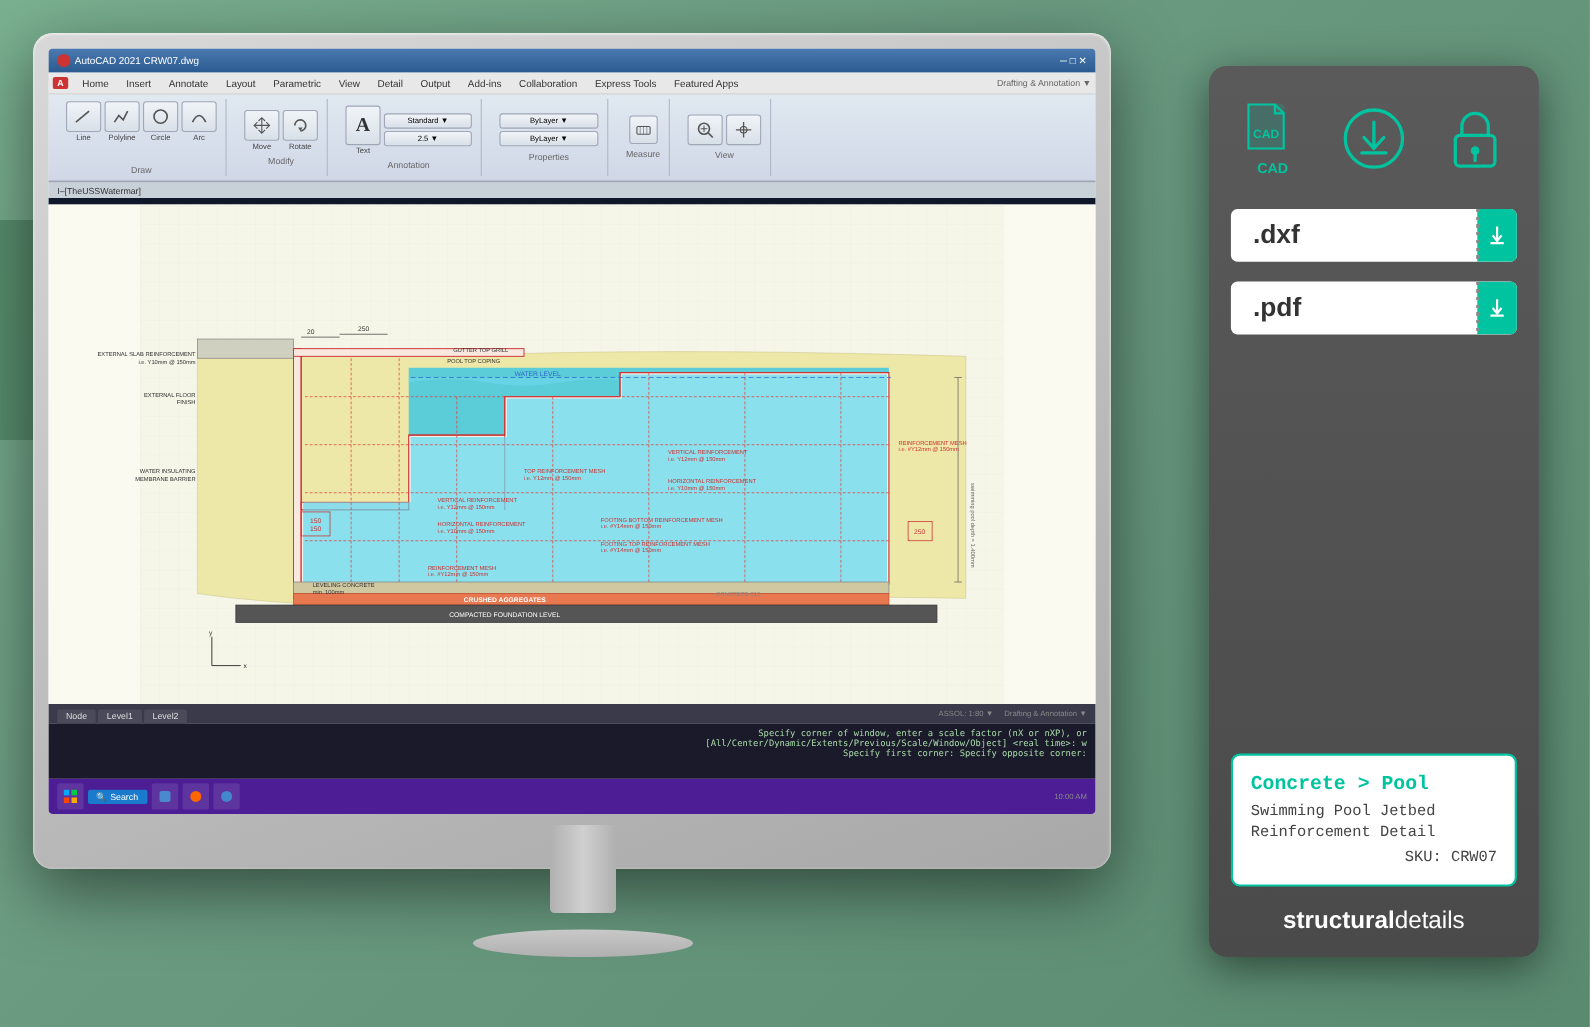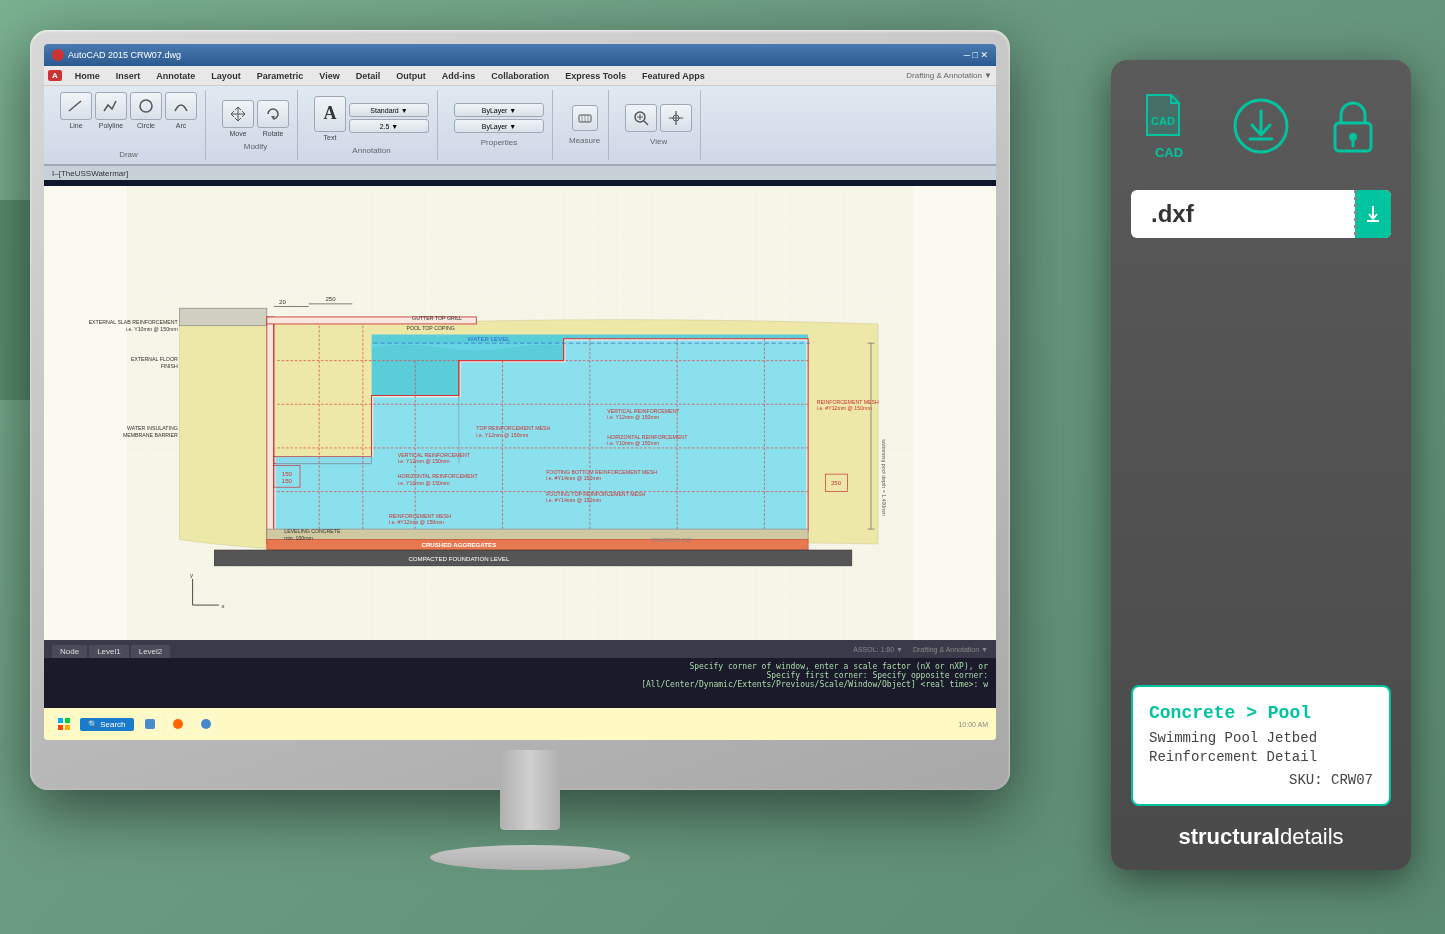--- a/index.html
+++ b/index.html
@@ -76,21 +76,20 @@
       padding: 0 4px;
       border-bottom: 1px solid #ccc;
       gap: 10px;
     }
 
     .cad-menu-item {
       font-size: 9px;
       color: #333;
       cursor: pointer;
       padding: 0 3px;
-      font-weight: bold;
     }
 
     .cad-ribbon {
       height: 80px;
       background: linear-gradient(to bottom, #e0e8f0, #d0d8e8);
       border-bottom: 2px solid #a0a8b8;
       display: flex;
       align-items: center;
       padding: 4px 8px;
       gap: 8px;
@@ -147,21 +146,21 @@
       background: #1a1a2a;
       padding: 4px 8px;
       color: #aaddaa;
       font-size: 8px;
       font-family: monospace;
       text-align: right;
     }
 
     .cad-taskbar {
       height: 32px;
-      background: #fef9c3;
+      background: #4c1d95;
       display: flex;
       align-items: center;
       padding: 0 8px;
       gap: 4px;
     }
 
     
     .monitor-stand-neck {
       position: absolute;
       bottom: 70px;
@@ -180,21 +179,21 @@
       transform: translateX(-50%);
       width: 200px;
       height: 25px;
       background: linear-gradient(to bottom, #c8c8c8, #b0b0b0);
       border-radius: 50%;
     }
 
     
     .right-panel {
       position: absolute;
-      right: 34px;
+      right: 46px;
       top: 60px;
       width: 300px;
       height: 810px;
       background: linear-gradient(to bottom, #5a5a5a, #4a4a4a);
       border-radius: 16px;
       padding: 30px 20px 20px 20px;
       display: flex;
       flex-direction: column;
       gap: 18px;
       box-shadow: 0 10px 40px rgba(0,0,0,0.5);
@@ -344,21 +343,21 @@
 
 <div class="leaf-decoration"></div>
 
 <div class="monitor-container">
   <div class="monitor-frame">
     <div class="monitor-screen">
       <div class="cad-interface">
 
         <div class="cad-titlebar">
           <span style="width:12px;height:12px;background:#cc3333;border-radius:50%;display:inline-block;margin-right:4px;"></span>
-          <span style="font-size:9px;flex:1;">AutoCAD 2015  CRW07.dwg</span>
+          <span style="font-size:9px;flex:1;">AutoCAD 2021  CRW07.dwg</span>
           <span style="font-size:9px;">─ □ ✕</span>
         </div>
 
         <div class="cad-menubar">
           <span style="background:#cc3333;color:white;font-size:8px;padding:1px 4px;border-radius:2px;font-weight:bold;">A</span>
           <span class="cad-menu-item">Home</span>
           <span class="cad-menu-item">Insert</span>
           <span class="cad-menu-item">Annotate</span>
           <span class="cad-menu-item">Layout</span>
           <span class="cad-menu-item">Parametric</span>
@@ -635,22 +634,22 @@
           <div class="status-tab">Node</div>
           <div class="status-tab">Level1</div>
           <div class="status-tab">Level2</div>
           <span style="flex:1"></span>
           <span style="font-size:7px;color:#888;align-self:center;">ASSOL: 1:80 ▼</span>
           <span style="font-size:7px;color:#888;align-self:center;margin-left:8px;">Drafting &amp; Annotation ▼</span>
         </div>
 
         <div class="cad-commandline">
           <div>Specify corner of window, enter a scale factor (nX or nXP), or</div>
+          <div>[All/Center/Dynamic/Extents/Previous/Scale/Window/Object] &lt;real time&gt;: w</div>
           <div>Specify first corner: Specify opposite corner:</div>
-          <div>[All/Center/Dynamic/Extents/Previous/Scale/Window/Object] &lt;real time&gt;: w</div>
         </div>
 
         <div class="cad-taskbar">
           <div class="taskbar-icon">
             <svg width="14" height="14" viewBox="0 0 14 14">
                 <rect x="1" y="1" width="5" height="5" fill="#00aaff"></rect>
                 <rect x="8" y="1" width="5" height="5" fill="#00cc44"></rect>
                 <rect x="1" y="8" width="5" height="5" fill="#ff4400"></rect>
                 <rect x="8" y="8" width="5" height="5" fill="#ffaa00"></rect>
               </svg>
@@ -720,20 +719,30 @@
     <span class="file-btn-label">.dxf</span>
     <div class="file-btn-tab">
       <svg width="16" height="20" viewBox="0 0 16 20">
         <line x1="8" y1="2" x2="8" y2="14" stroke="white" stroke-width="2"></line>
         <path d="M4,10 L8,15 L12,10" fill="none" stroke="white" stroke-width="2"></path>
         <line x1="2" y1="17" x2="14" y2="17" stroke="white" stroke-width="2"></line>
       </svg>
     </div>
   </div>
 
+  <div class="file-btn">
+    <span class="file-btn-label">.pdf</span>
+    <div class="file-btn-tab">
+      <svg width="16" height="20" viewBox="0 0 16 20">
+        <line x1="8" y1="2" x2="8" y2="14" stroke="white" stroke-width="2"></line>
+        <path d="M4,10 L8,15 L12,10" fill="none" stroke="white" stroke-width="2"></path>
+        <line x1="2" y1="17" x2="14" y2="17" stroke="white" stroke-width="2"></line>
+      </svg>
+    </div>
+  </div>
 
   <div style="flex:1;"></div>
 
   <div class="product-info">
     <div class="product-category">Concrete &gt; Pool</div>
     <div class="product-name">
       <span>Swimming Pool Jetbed</span><br>
       <span>Reinforcement Detail</span>
     </div>
     <div class="product-sku">SKU: CRW07</div>

